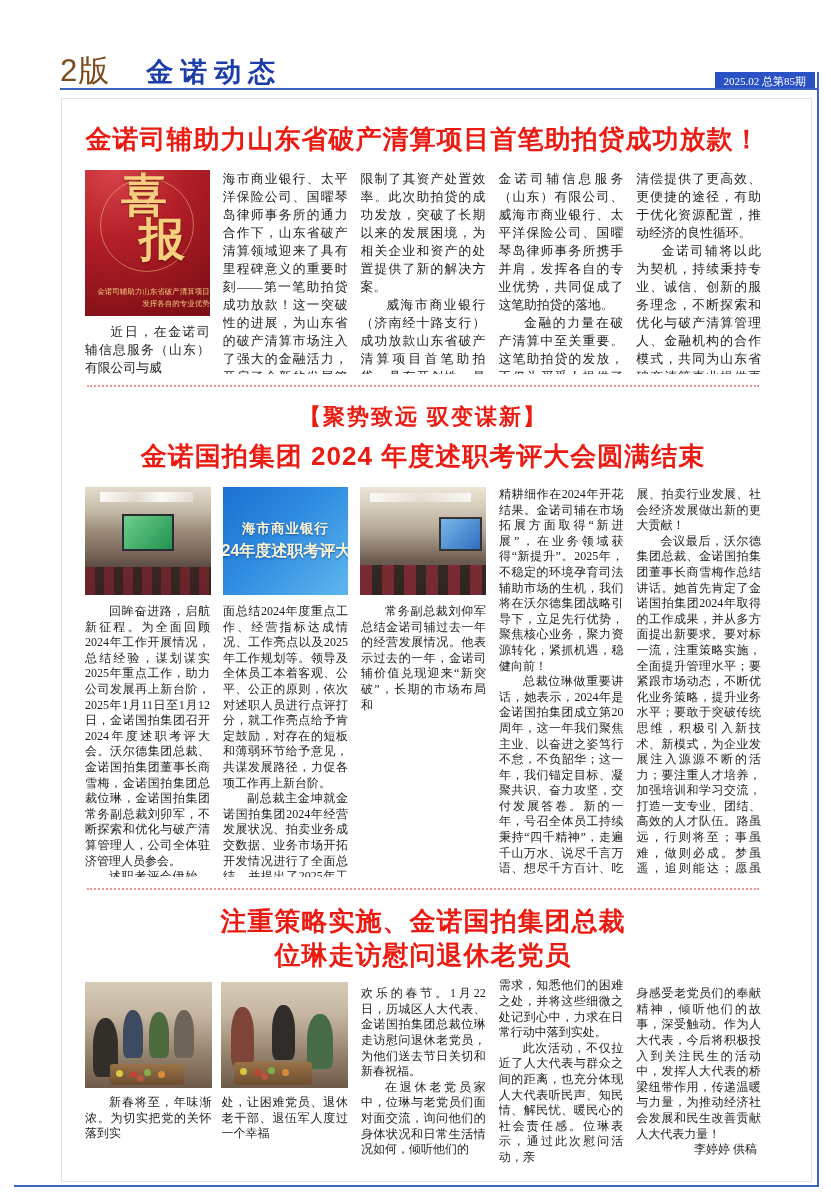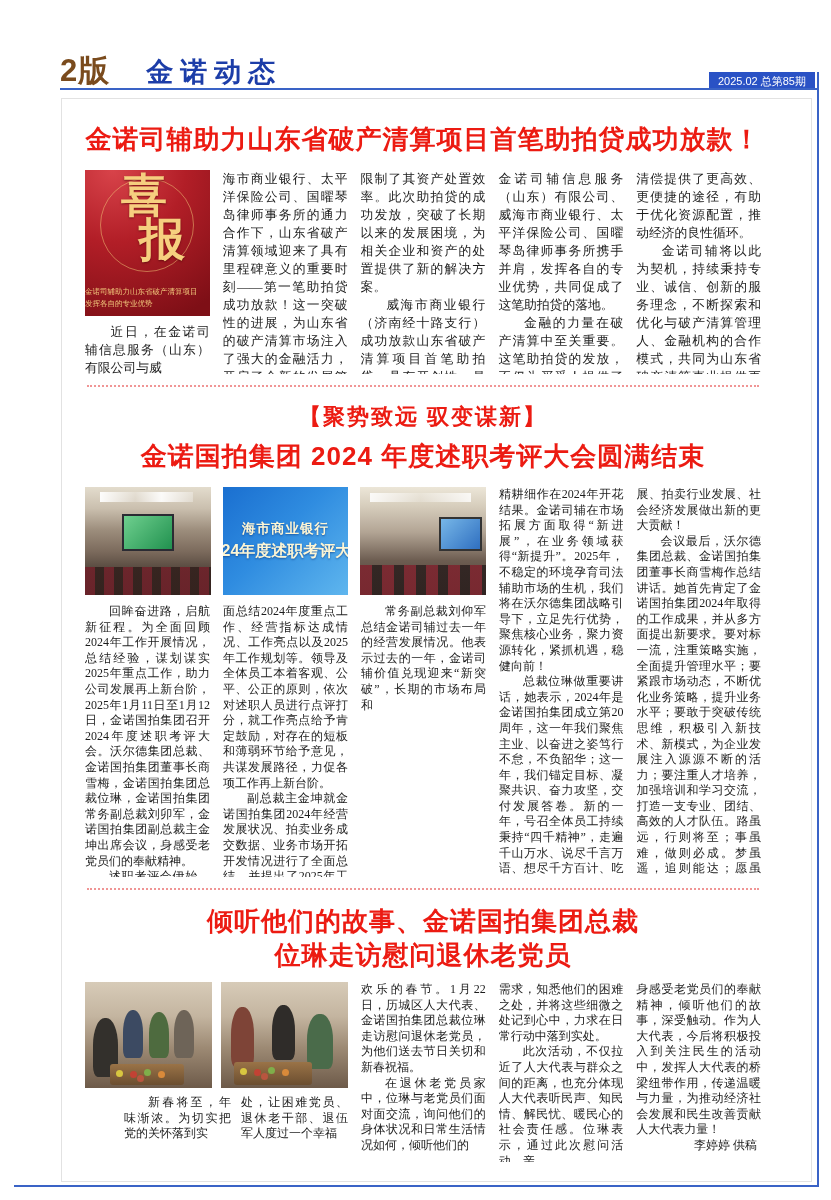--- a/index.html
+++ b/index.html
@@ -5,31 +5,31 @@
   * { margin:0; padding:0; box-sizing:border-box; }
   html,body { background:#888; }
   .page {
     position:relative; width:831px; height:1200px; background:#ffffff;
     font-family:"Liberation Serif","DejaVu Serif",serif; color:#1c1c1c;
     overflow:hidden; margin:0 auto;
   }
   
   .hdr { position:absolute; top:50px; left:60px; right:16px; height:40px; }
   .page-no {
-    font-family:"Liberation Sans","DejaVu Sans",sans-serif; font-weight:700;
+    font-family:"Liberation Sans","DejaVu Sans",sans-serif; font-weight:400;
     font-size:31px; color:#7a4b1d; letter-spacing:1px;
   }
   .masthead {
     font-family:"Liberation Sans","DejaVu Sans",sans-serif; font-weight:900;
     font-size:27px; color:#1c3da8; letter-spacing:7px; margin-left:36px;
   }
   .issue-badge {
     position:absolute; right:0; bottom:0;
     background:#2a52c5; color:#ffffff; font-size:11px; line-height:18px;
-    padding:0 9px; font-family:Liberation Sans, sans-serif;
+    padding:0 9px; font-family:Liberation Serif, serif;
   }
   .header-rule { position:absolute; top:88px; left:60px; right:13px; height:2px; background:#3a63c6; }
   .right-rule  { position:absolute; top:72px; bottom:13px; right:12px; width:2px; background:#3a63c6; }
   .bottom-rule { position:absolute; bottom:13px; left:14px; right:12px; height:2px; background:#3a63c6; }
   .content-frame { position:absolute; top:98px; left:61px; right:19px; bottom:18px; border:1px solid #e2e2e2; }
 
   
   main { position:absolute; top:100px; left:85px; width:676px; }
   .kicker {
     text-align:center; color:#ec1b12; font-family:"Liberation Sans","DejaVu Sans",sans-serif;
@@ -58,21 +58,21 @@
   .poster {
     position:relative; height:146px; margin-bottom:7px; overflow:hidden;
     background:radial-gradient(130% 110% at 22% 0%, #d8434a 0%, #b21e27 45%, #7e0f16 100%);
   }
   .poster .ring { position:absolute; top:8px; left:50%; transform:translateX(-50%);
     width:94px; height:94px; border:1px solid rgba(244,203,122,.5); border-radius:50%; }
   .poster .ch { position:absolute; color:#f6cf7f; font-weight:700; font-size:46px; line-height:1;
     text-shadow:0 1px 2px rgba(60,0,0,.55); }
   .poster .ch1 { top:3px;  left:36px; }
   .poster .ch2 { top:47px; left:54px; }
-  .poster .cap { position:absolute; left:0; right:0; text-align:left; color:#f1c87c;
+  .poster .cap { position:absolute; left:0; right:0; text-align:right; color:#f1c87c;
     font-size:7.5px; line-height:11px; text-indent:0; }
   .poster .cap1 { bottom:19px; } .poster .cap2 { bottom:7px; }
 
   
   .a2 { margin-top:15px; }
   .a2 .kicker { margin-bottom:7px; }
   .a2 .headline { margin-bottom:13px; }
   .a2 p, .a3 p { font-size:12px; line-height:15.6px; }
   .body2 { display:flex; gap:13px; height:390px; }
   .left3 { flex:0 0 401px; display:flex; flex-direction:column; }
@@ -80,22 +80,22 @@
   .cols3 { display:flex; gap:13px; flex:1; overflow:hidden; }
   .right2 { flex:1; display:flex; gap:13px; }
 
   
   .a3 { margin-top:14px; }
   .a3 .headline { line-height:34px; }
   .a3 .headline + .headline { margin-bottom:10px; }
   .body3 { display:flex; gap:13px; height:180px; }
   .left2 { flex:0 0 263px; display:flex; flex-direction:column; }
   .photos2 { display:flex; gap:9px; height:106px; margin-bottom:7px; }
-  .cols2 { display:flex; gap:10px; flex:1; overflow:hidden;margin-left:39px; }
-  .right3 { flex:1; display:flex; gap:13px; }
+  .cols2 { display:flex; gap:10px; flex:1; overflow:hidden; }
+  .right3 { flex:1; display:flex; gap:13px;align-items:center; }
 
   
   .photo { position:relative; flex:1 1 0; overflow:hidden; }
   
   .pa { background:linear-gradient(180deg,#e3dccd 0%,#cabfae 20%,#9c8d7c 40%,#7b6a5c 60%,#4d4037 80%,#3a2f2a 100%); }
   .pa::before { content:""; position:absolute; top:5%; left:12%; width:74%; height:9%;
     background:linear-gradient(90deg,rgba(255,255,255,.95),rgba(255,255,255,.25) 38%,rgba(255,255,255,.9) 66%,rgba(255,255,255,.3)); }
   .pa-screen { position:absolute; left:31%; top:27%; width:38%; height:30%;
     background:linear-gradient(135deg,#6fd08f,#21914f); box-shadow:0 0 0 2px #2b2b33; }
   .pa::after { content:""; position:absolute; bottom:0; left:0; right:0; height:26%;
@@ -184,21 +184,21 @@
             <div class="photo pb">
               <span class="s1">海市商业银行</span>
               <span class="s2">2024年度述职考评大会</span>
             </div>
             <div class="photo pc">
               <div class="pc-screen"></div>
             </div>
           </div>
           <div class="cols3">
             <div class="col">
-              <p class="ind">回眸奋进路，启航新征程。为全面回顾2024年工作开展情况，总结经验，谋划谋实2025年重点工作，助力公司发展再上新台阶，2025年1月11日至1月12日，金诺国拍集团召开2024年度述职考评大会。沃尔德集团总裁、金诺国拍集团董事长商雪梅，金诺国拍集团总裁位琳，金诺国拍集团常务副总裁刘卯军，金诺国拍集团副总裁主金坤出席会议，身感受老党员们的奉献精神。</p>
+              <p class="ind">回眸奋进路，启航新征程。为全面回顾2024年工作开展情况，总结经验，谋划谋实2025年重点工作，助力公司发展再上新台阶，2025年1月11日至1月12日，金诺国拍集团召开2024年度述职考评大会。沃尔德集团总裁、金诺国拍集团董事长商雪梅，金诺国拍集团总裁位琳，金诺国拍集团常务副总裁刘卯军，不断探索和优化与破产清算管理人，公司全体驻济管理人员参会。</p>
               <p class="ind">述职考评会伊始，各部门成员依次作述职汇报，全</p>
             </div>
             <div class="col">
               <p class="cont">面总结2024年度重点工作、经营指标达成情况、工作亮点以及2025年工作规划等。领导及全体员工本着客观、公平、公正的原则，依次对述职人员进行点评打分，就工作亮点给予肯定鼓励，对存在的短板和薄弱环节给予意见，共谋发展路径，力促各项工作再上新台阶。</p>
               <p class="ind">副总裁主金坤就金诺国拍集团2024年经营发展状况、拍卖业务成交数据、业务市场开拓开发情况进行了全面总结，并提出了2025年工作重点和工作任务。他表示百舸争流千帆竞，借海扬帆奋楫</p>
             </div>
             <div class="col">
               <p class="ind">常务副总裁刘仰军总结金诺司辅过去一年的经营发展情况。他表示过去的一年，金诺司辅价值兑现迎来“新突破”，长期的市场布局和</p>
             </div>
           </div>
@@ -213,21 +213,21 @@
             <p class="ind">会议最后，沃尔德集团总裁、金诺国拍集团董事长商雪梅作总结讲话。她首先肯定了金诺国拍集团2024年取得的工作成果，并从多方面提出新要求。要对标一流，注重策略实施，全面提升管理水平；要紧跟市场动态，不断优化业务策略，提升业务水平；要敢于突破传统思维，积极引入新技术、新模式，为企业发展注入源源不断的活力；要注重人才培养，加强培训和学习交流，打造一支专业、团结、高效的人才队伍。路虽远，行则将至；事虽难，做则必成。梦虽遥，追则能达；愿虽艰，持则可圆。新的一年，让我们携手共进、不懈奋斗，共同谱写新时代企业发展新篇章！</p>
 
           </div>
         </div>
       </div>
     </article>
 
     <div class="dotsep"></div>
 
     <article class="a3">
-      <h2 class="headline">倾听他们的故事、金诺国拍集团总裁</h2>
+      <h2 class="headline">注重策略实施、金诺国拍集团总裁</h2>
       <h2 class="headline">位琳走访慰问退休老党员</h2>
       <div class="body3">
         <div class="left2">
           <div class="photos2">
             <div class="photo pd">
               <div class="fig" style="left:6%;top:34%;width:20%;height:56%;background:#33302c;"></div>
               <div class="fig" style="left:30%;top:26%;width:16%;height:46%;background:#3c4a62;"></div>
               <div class="fig" style="left:50%;top:28%;width:16%;height:44%;background:#4e6b3f;"></div>
               <div class="fig" style="left:70%;top:26%;width:16%;height:46%;background:#6e6458;"></div>
               <div class="tbl" style="left:20%;width:58%;height:20%;">

